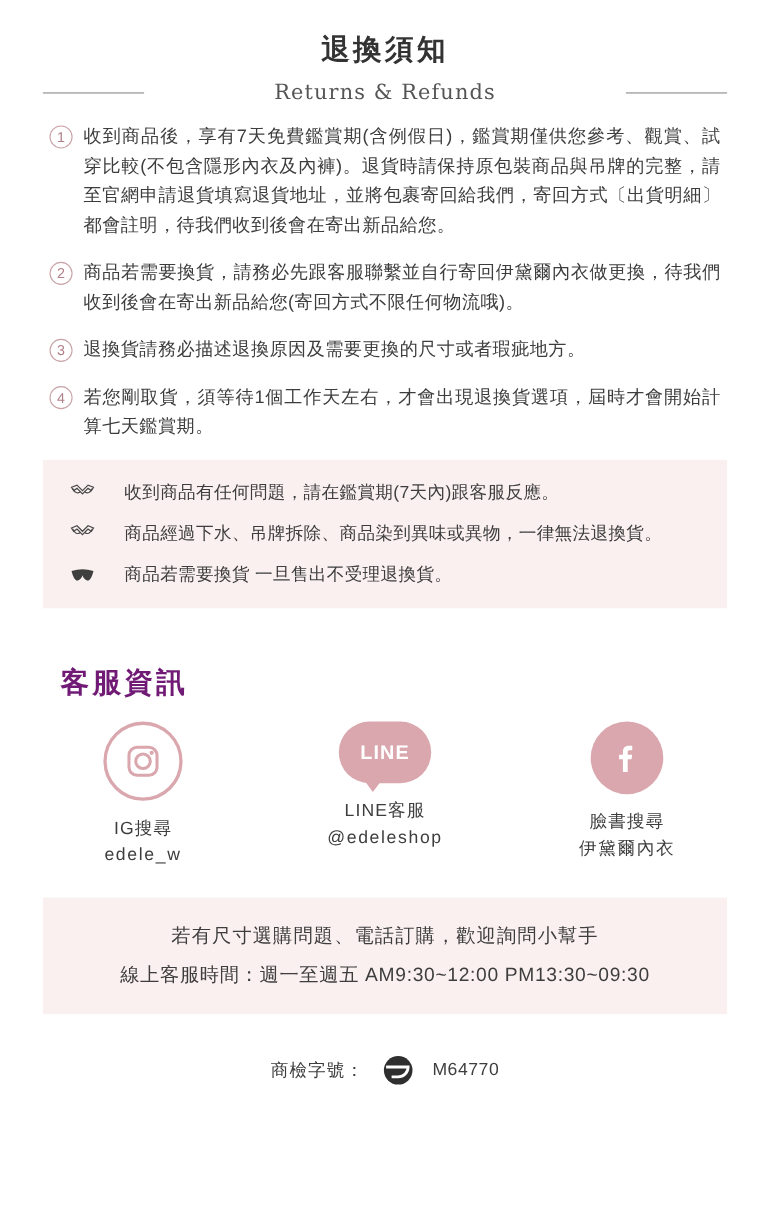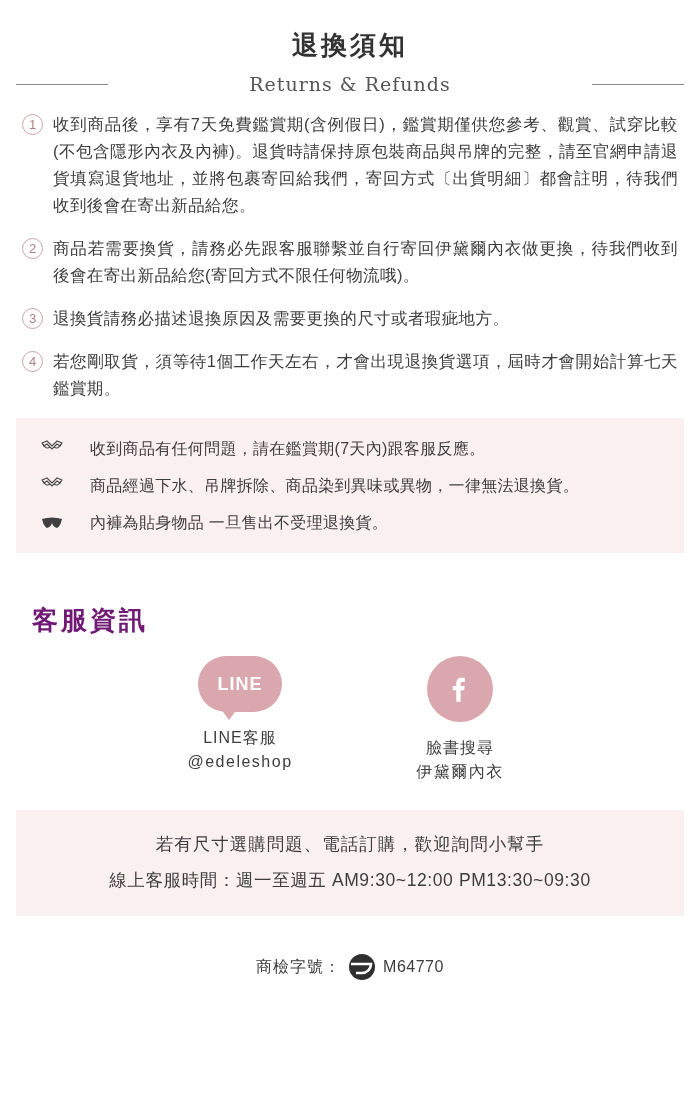--- a/index.html
+++ b/index.html
@@ -12,21 +12,21 @@
     background: #ffffff;
     font-family: "Liberation Sans", "DejaVu Sans", sans-serif;
     color: #3a3a3a;
     position: relative;
     overflow: hidden;
   }
   .page {
     width: 700px;
     height: 1101px;
     box-sizing: border-box;
-    padding: 0 16px;
+    padding: 0 39px;
     position: relative;
   }
 
   
   .section-title {
     text-align: center;
     font-size: 26px;
     font-weight: bold;
     letter-spacing: 3px;
     color: #333333;
@@ -199,21 +199,21 @@
     font-size: 17.5px;
     letter-spacing: 0.6px;
     color: #3d3d3d;
   }
 
   
   .cert {
     display: flex;
     align-items: center;
     justify-content: center;
-    gap: 6px;
+    gap: 16px;
     margin-top: 36px;
     font-size: 16px;
     letter-spacing: 1px;
     color: #3d3d3d;
   }
   .cert-mark {
     width: 30px;
     height: 30px;
   }
   .cert-code { letter-spacing: 0.5px; }
@@ -269,28 +269,39 @@
         </svg>
       </span>
       <span>商品經過下水、吊牌拆除、商品染到異味或異物，一律無法退換貨。</span>
     </div>
     <div class="warn-row">
       <span class="warn-icon">
         <svg viewBox="0 0 24 22" width="24" height="22">
           <path d="M2 7 Q12 4 22 7 Q20 15 17 16 Q13 15 12 11 Q11 15 7 16 Q4 15 2 7 Z" fill="#3f3f3f"></path>
         </svg>
       </span>
-      <span>內褲為貼身物品 一旦售出不受理退換貨。</span>
+      <span>商品若需要換貨 一旦售出不受理退換貨。</span>
     </div>
   </div>
 
   <h2 class="service-title">客服資訊</h2>
 
   <div class="socials">
 
+    <div class="social">
+      <div class="circle ig">
+        <svg viewBox="0 0 32 32" width="34" height="34">
+          <rect x="4" y="4" width="24" height="24" rx="7" ry="7" fill="none" stroke="#d9a7ad" stroke-width="2.6"></rect>
+          <circle cx="16" cy="16" r="6.2" fill="none" stroke="#d9a7ad" stroke-width="2.6"></circle>
+          <circle cx="23.4" cy="8.8" r="1.8" fill="#d9a7ad"></circle>
+        </svg>
+      </div>
+      <div class="social-label">IG搜尋</div>
+      <div class="social-handle">edele_w</div>
+    </div>
 
     <div class="social">
       <div class="circle line">
         <span class="line-word">LINE</span>
       </div>
       <div class="social-label">LINE客服</div>
       <div class="social-handle">@edeleshop</div>
     </div>
 
     <div class="social">

